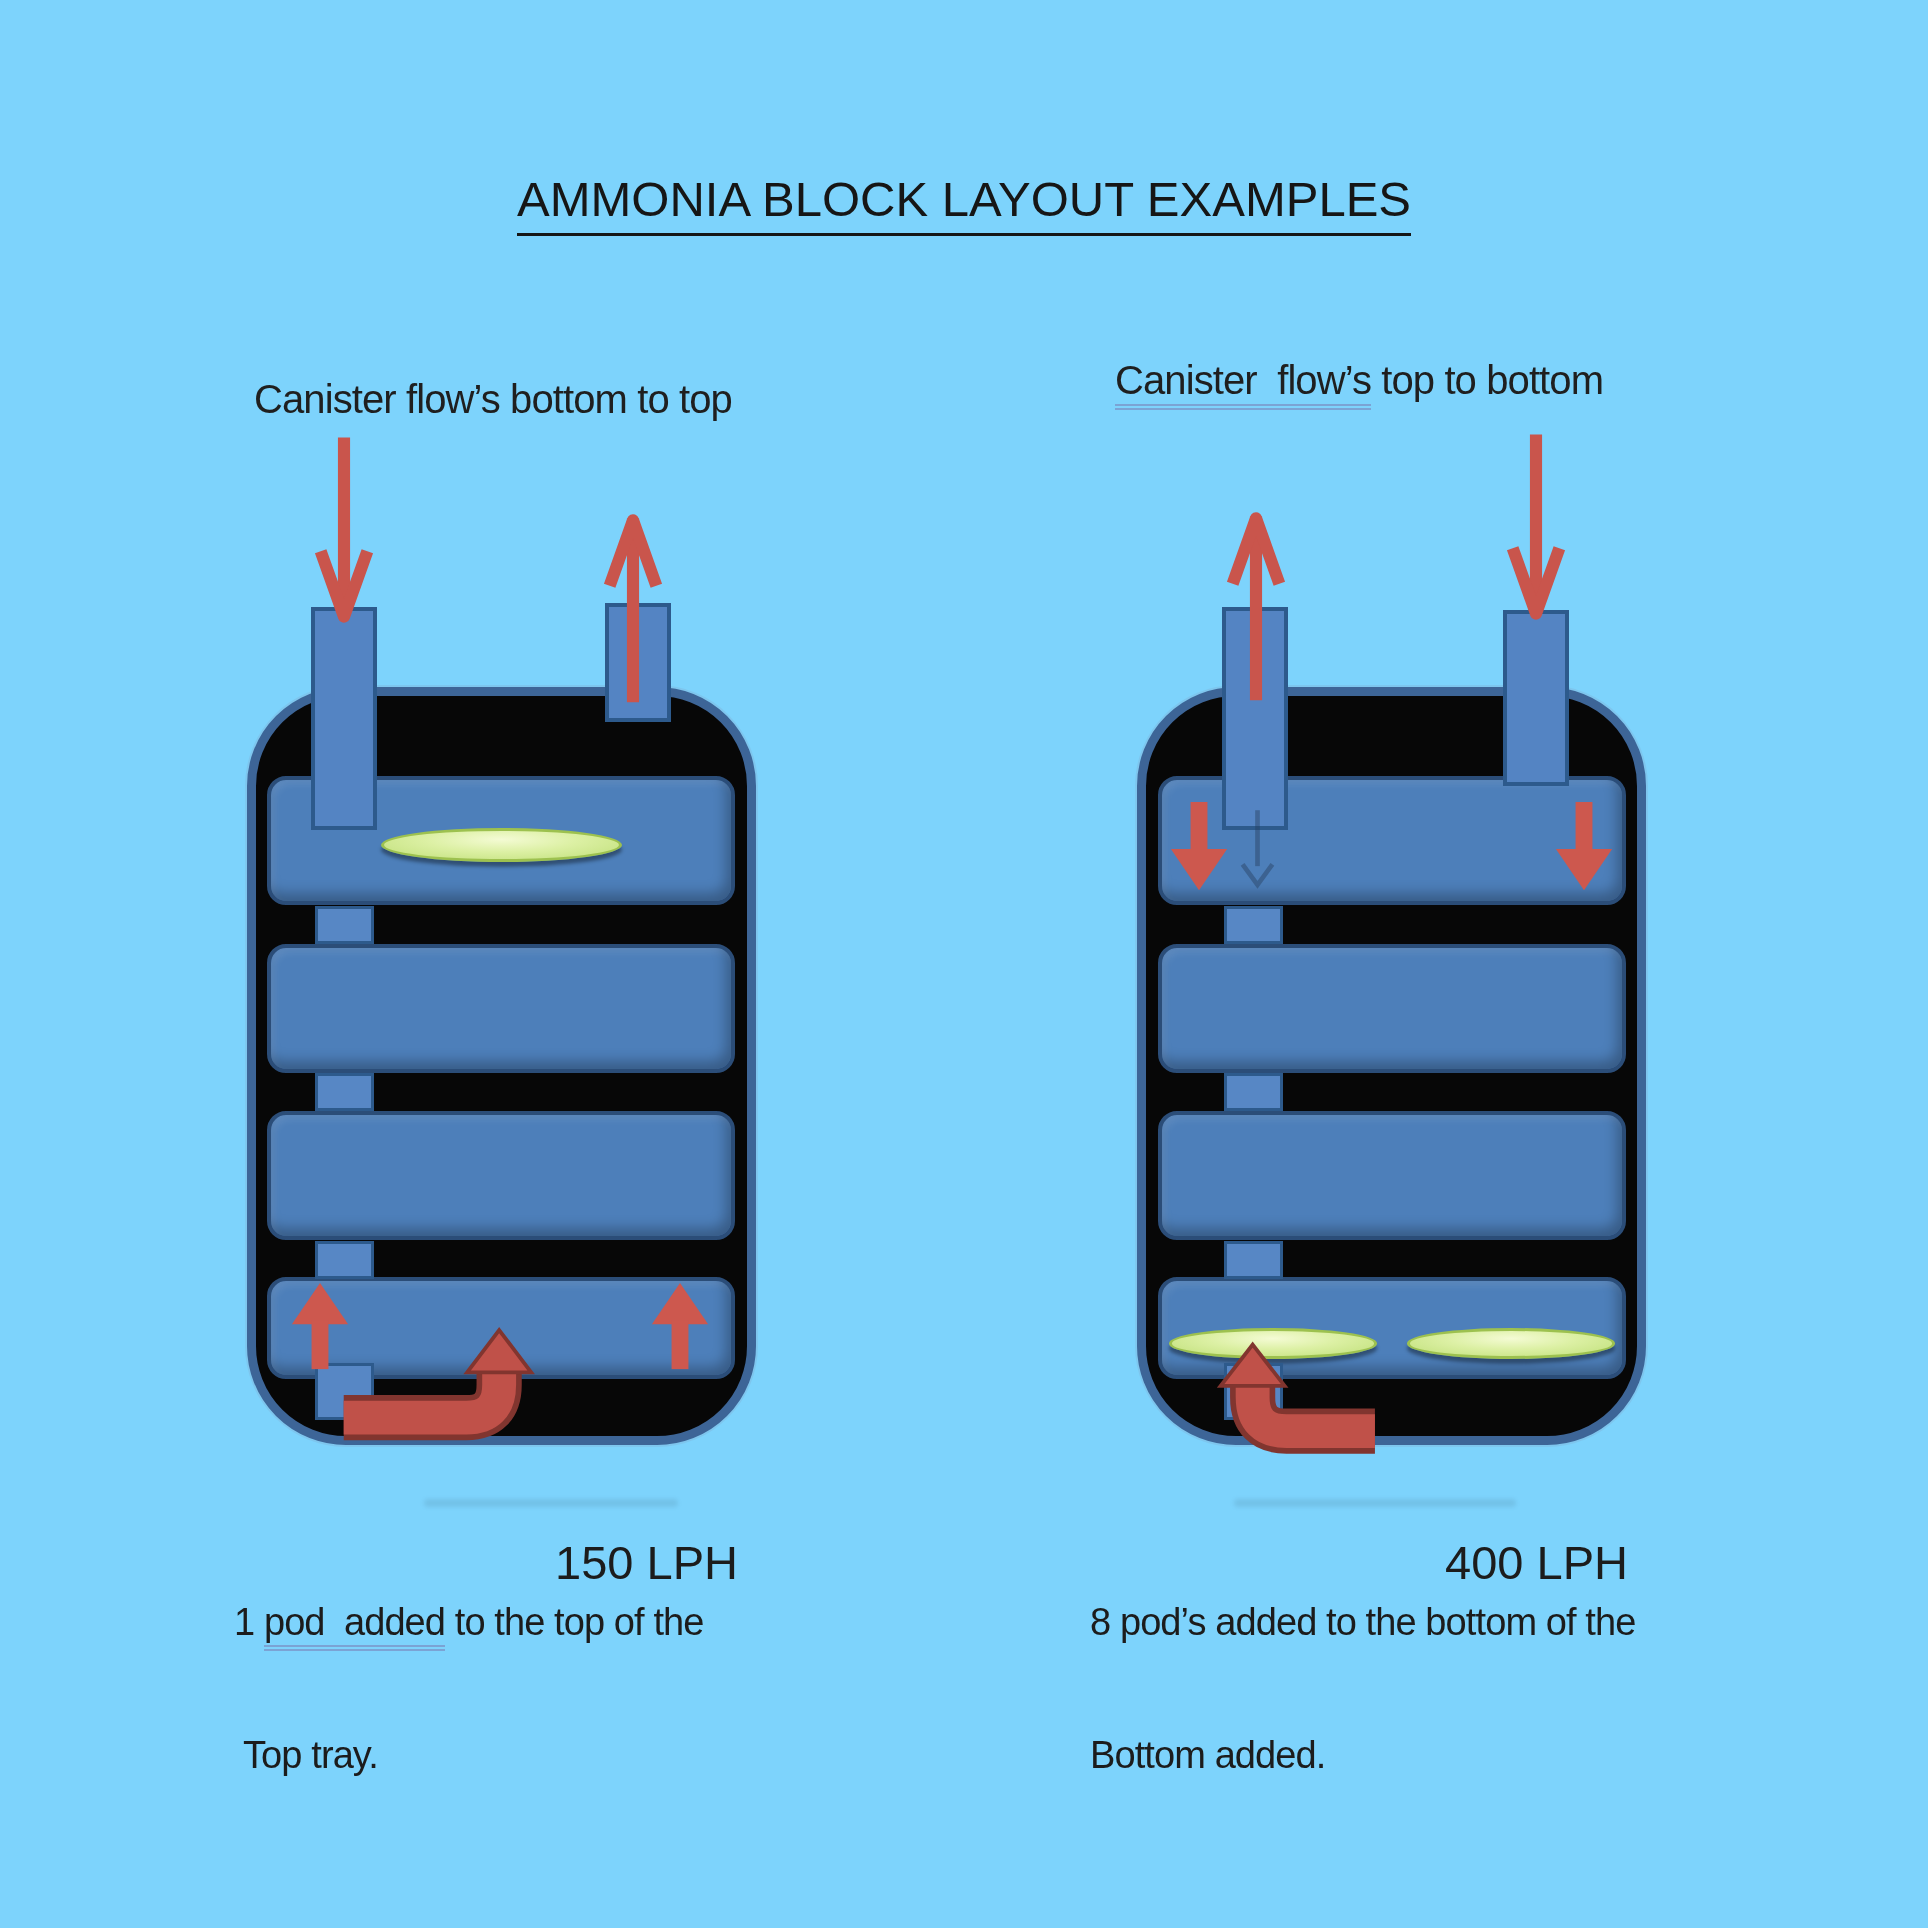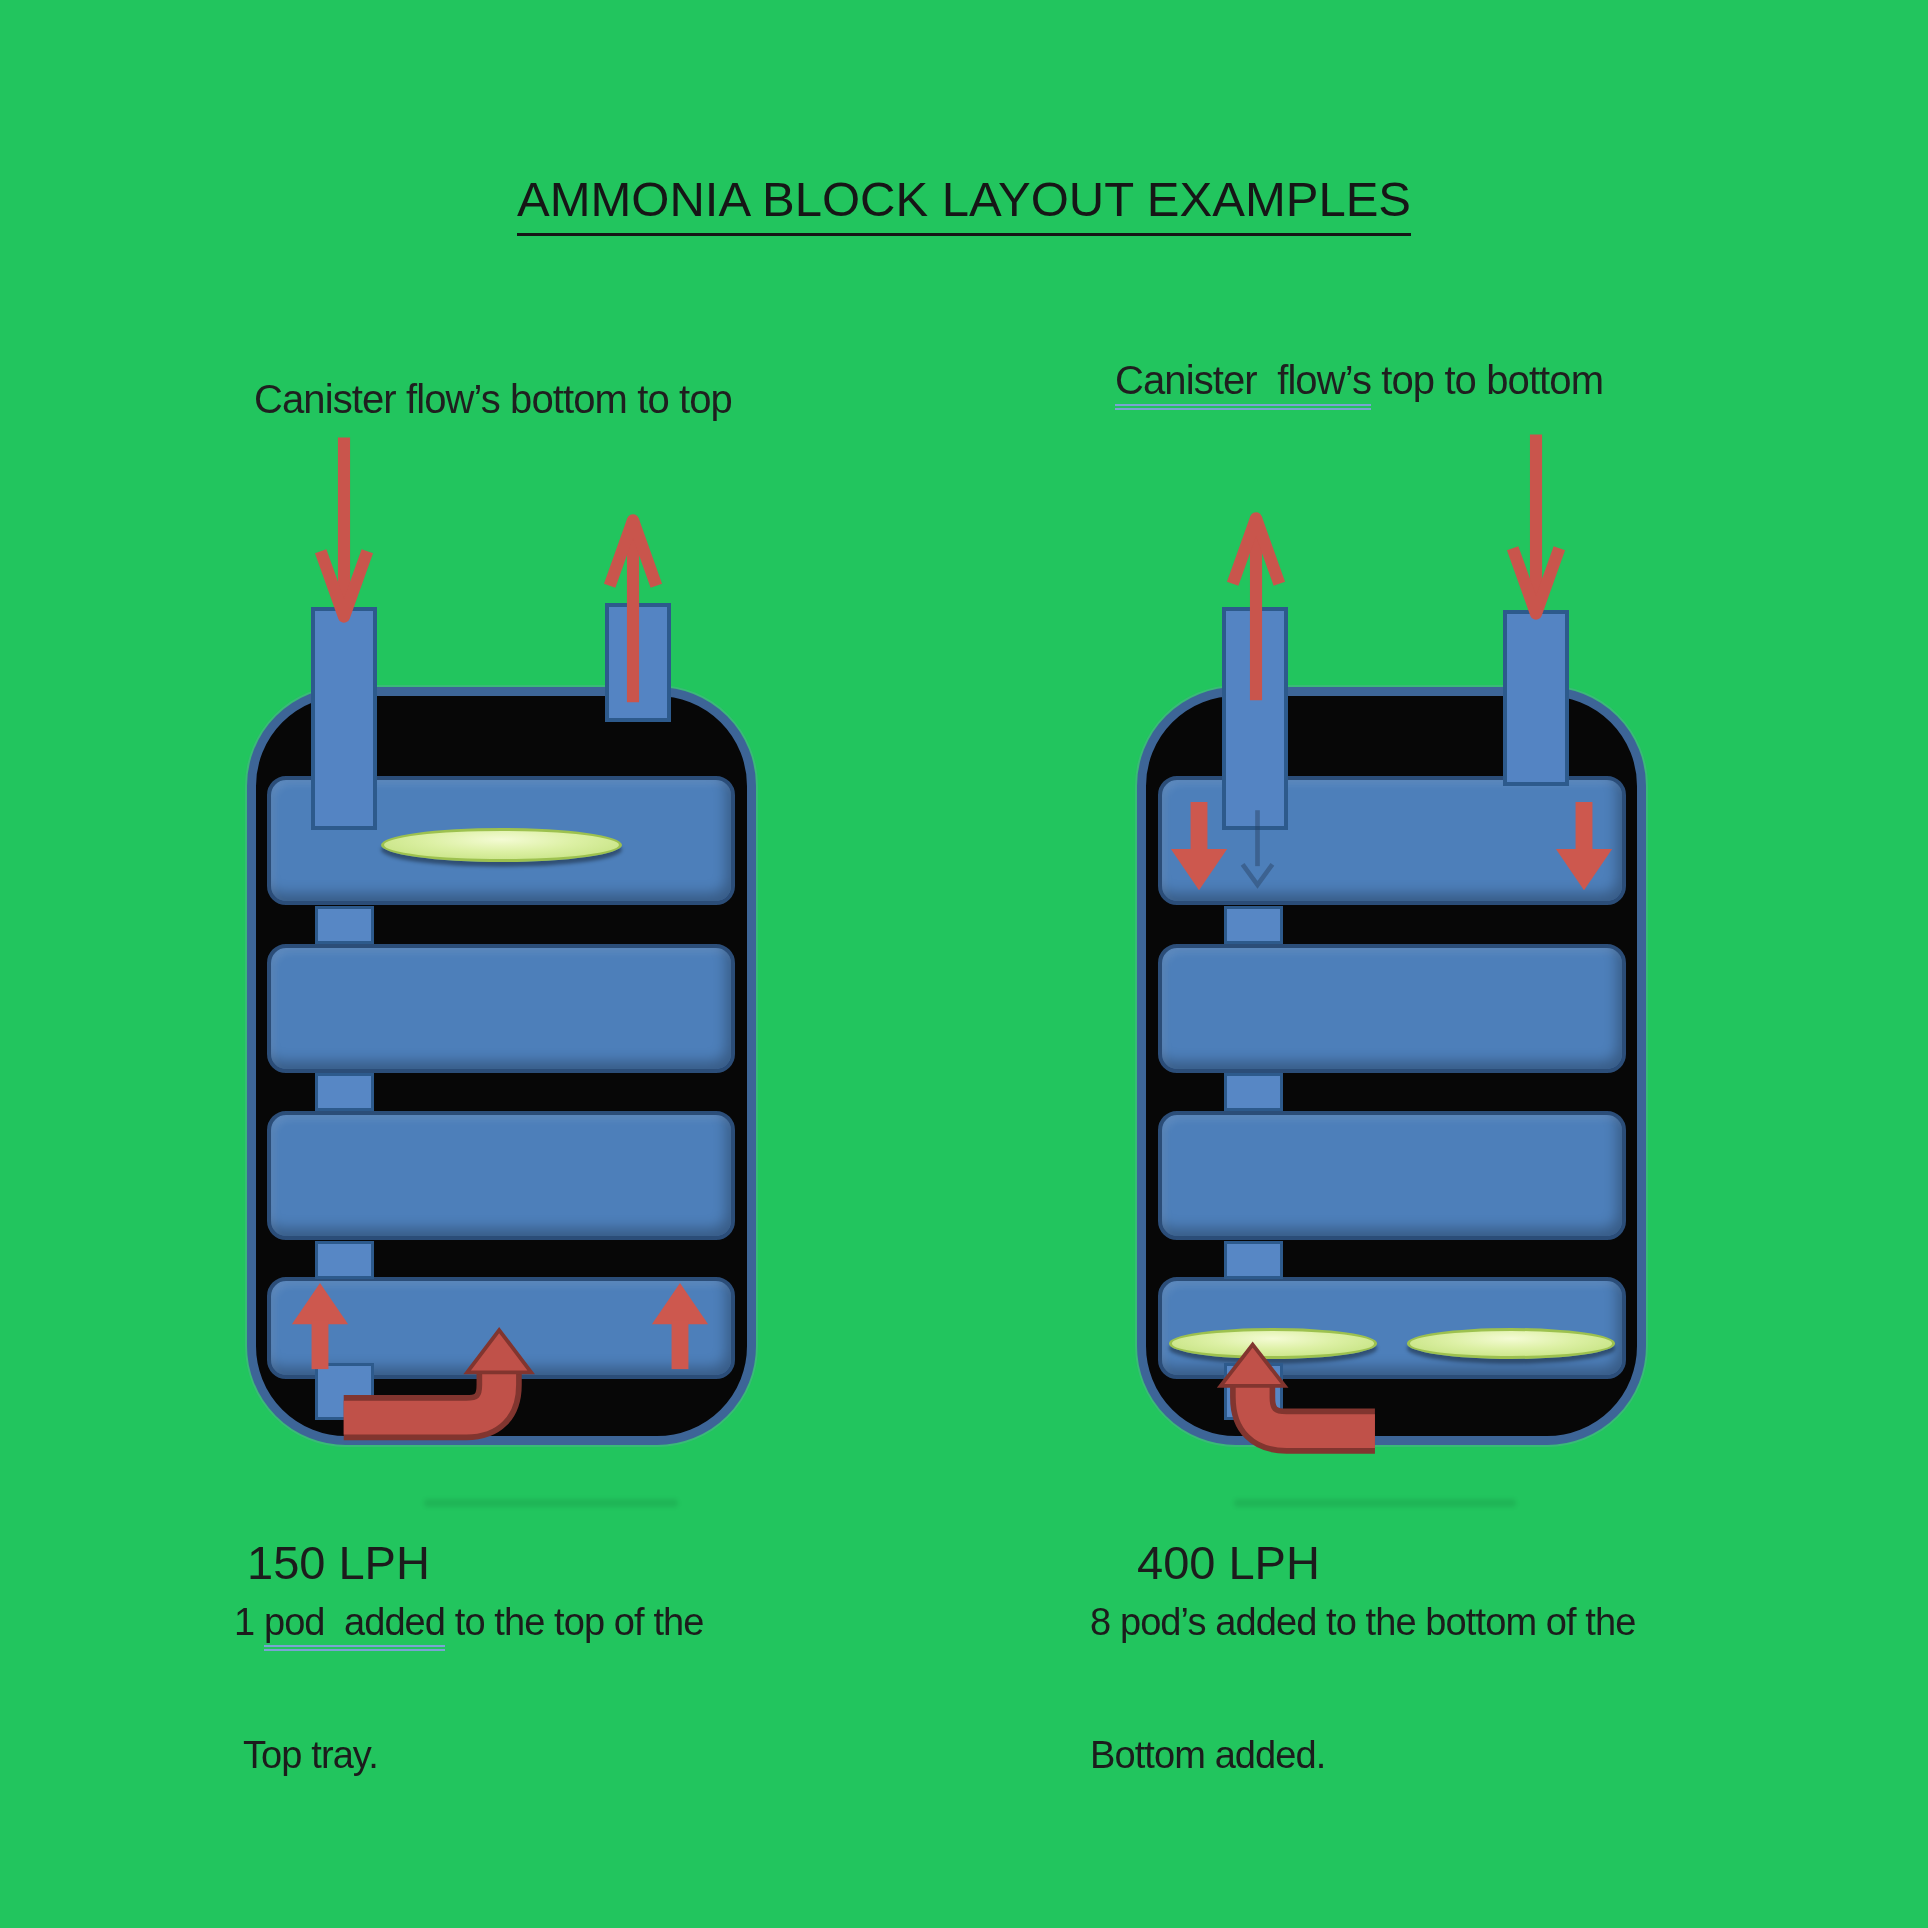--- a/index.html
+++ b/index.html
@@ -1,34 +1,34 @@
 <!DOCTYPE html>
 <html style="font-size:15px"><head>
 <meta charset="utf-8">
 <style>
   html,body{margin:0;padding:0;background:#ffffff;}
-  .page{position:relative;width:1928px;height:1928px;background:#22c55e;overflow:hidden;
+  .page{position:relative;width:1928px;height:1928px;background:#7dd3fc;overflow:hidden;
         font-family:"Liberation Sans","DejaVu Sans",sans-serif;color:#1f1f1f;}
   .abs{position:absolute;}
   .title-wrap{left:0;right:0;top:171px;text-align:center;}
   .title-text{display:inline-block;font-size:49px;letter-spacing:0px;color:#161616;
               border-bottom:3.8px solid #161616;padding-bottom:5.6px;}
   .label{font-size:40px;letter-spacing:-0.9px;}
   .pre{white-space:pre;}
   .grammar{border-bottom:6.6px double #7ba3d4;padding-bottom:1.9px;}
   .canister{background:#070707;border:9.4px solid #3d6597;border-radius:99px;
             box-shadow:0 0 0 1.9px rgba(130,160,195,0.25);}
   .tray{background:#4d7fba;border:4.7px solid #2b4d78;border-radius:19px;
         box-shadow:inset -4.7px -7.5px 13px rgba(0,0,0,0.28), inset 3.8px 4.7px 7.5px rgba(255,255,255,0.10);}
   .pipe{background:#5484c3;border:4.7px solid #2d5a8c;}
   .seg{background:#5787c5;border:3.8px solid #2d5a8c;}
   .pod{border:3.8px solid #9dc14f;border-radius:50%;
        background:radial-gradient(ellipse at 50% 30%, #f4fbd4 0%, #dcf0a4 45%, #bfdf78 100%);
        box-shadow:0 4.7px 3.8px rgba(0,0,0,0.38);}
-  .lph{font-size:47px;letter-spacing:0px;color:#1c1c1c;text-align:left;}
+  .lph{font-size:47px;letter-spacing:0px;color:#1c1c1c;text-align:right;}
   .caption{font-size:38px;letter-spacing:-0.9px;color:#1c1c1c;}
   .shadow-line{background:rgba(0,0,0,0.08);height:7.5px;border-radius:3.8px;filter:blur(1.9px);}
   svg{display:block;overflow:visible;}
 </style>
 </head>
 <body>
 
 <div class="page">
 
   <div class="abs title-wrap">

